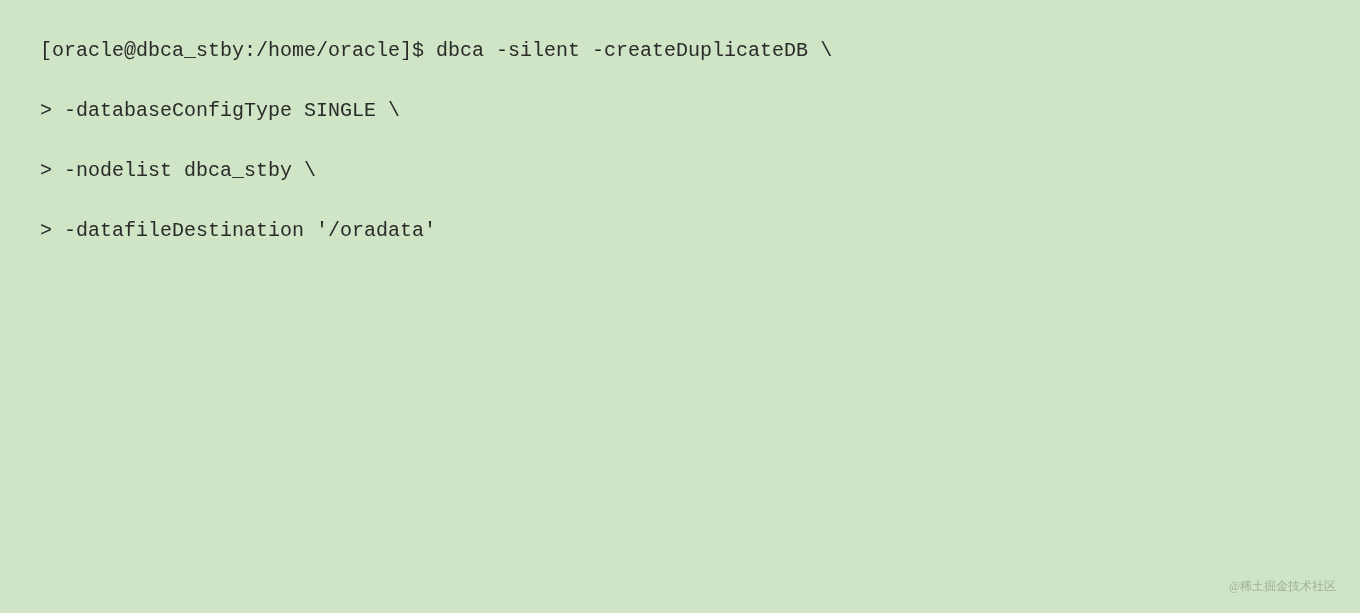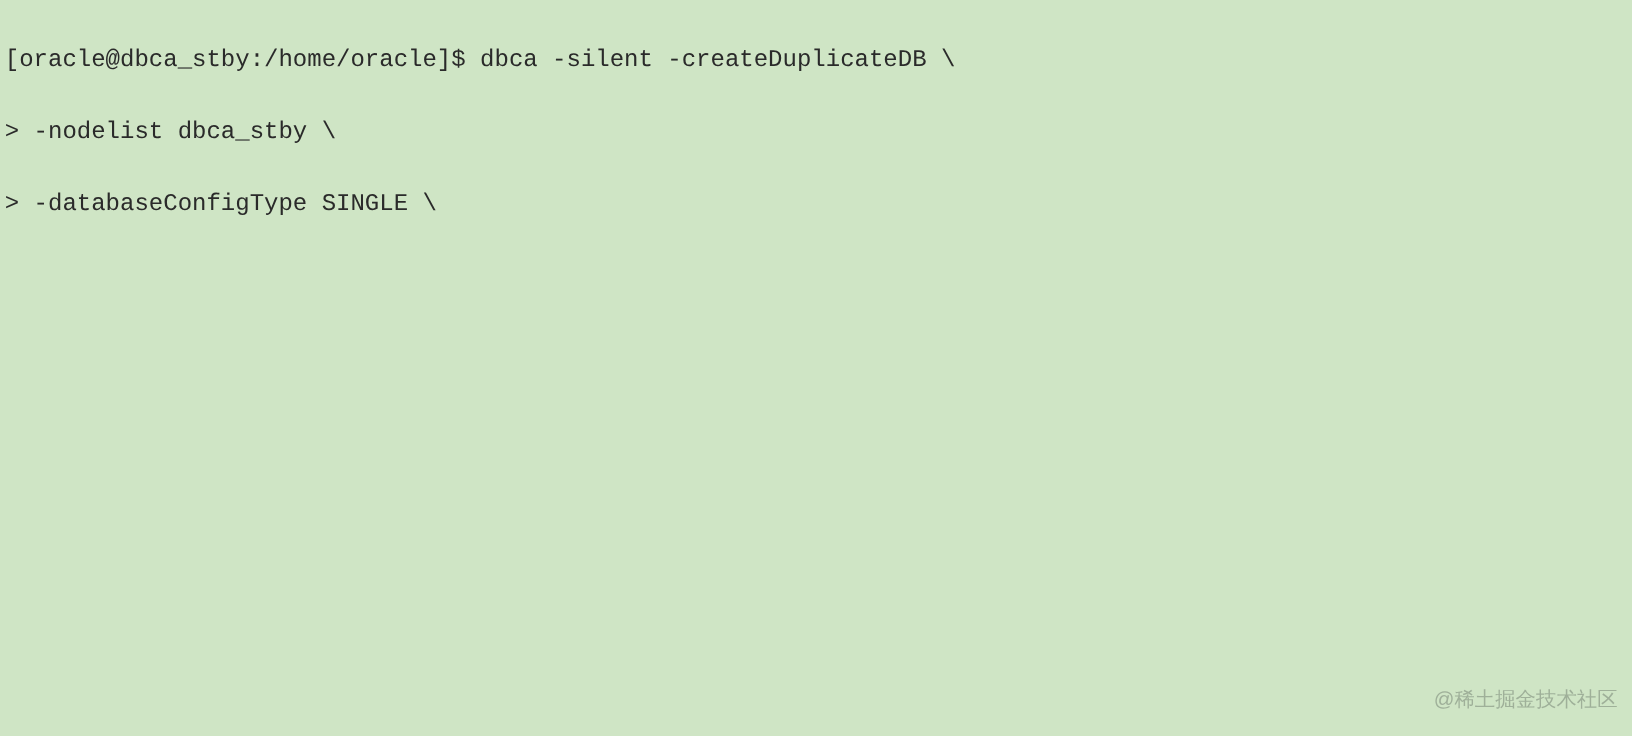--- a/index.html
+++ b/index.html
@@ -17,37 +17,39 @@
       height: 613px;
       overflow: hidden;
       line-height: 1.5;
       position: relative;
     }
     .terminal {
       white-space: pre;
     }
     .line {
       display: block;
+      margin-left: 36px;
     }
     .watermark {
       position: absolute;
-      right: 12px;
+      right: 24px;
       bottom: 18px;
-      font-size: 17px;
+      font-size: 12px;
       color: rgba(100, 110, 100, 0.45);
-      font-family: Liberation Sans, sans-serif;
+      font-family: Liberation Serif, serif;
     }
   </style>
 </head>
 <body>
 
 <div class="terminal">
 <span class="line">[oracle@dbca_stby:/home/oracle]$ dbca -silent -createDuplicateDB \</span>
+<span class="line">&gt; -databaseConfigType SINGLE \</span>
 <span class="line">&gt; -nodelist dbca_stby \</span>
-<span class="line">&gt; -databaseConfigType SINGLE \</span>
+<span class="line">&gt; -datafileDestination '/oradata'</span>
 
 
 
 
 
 
 
 
 
 <span class="line"></span>

